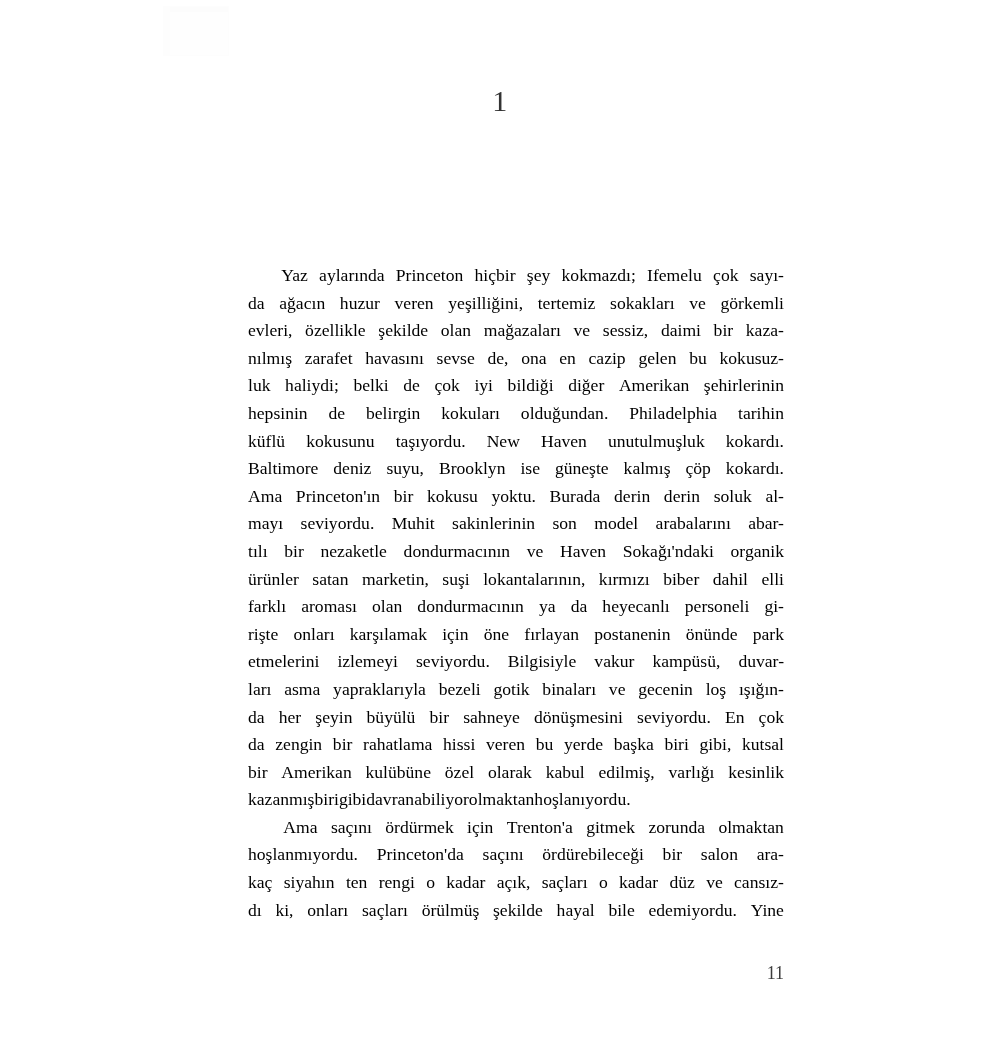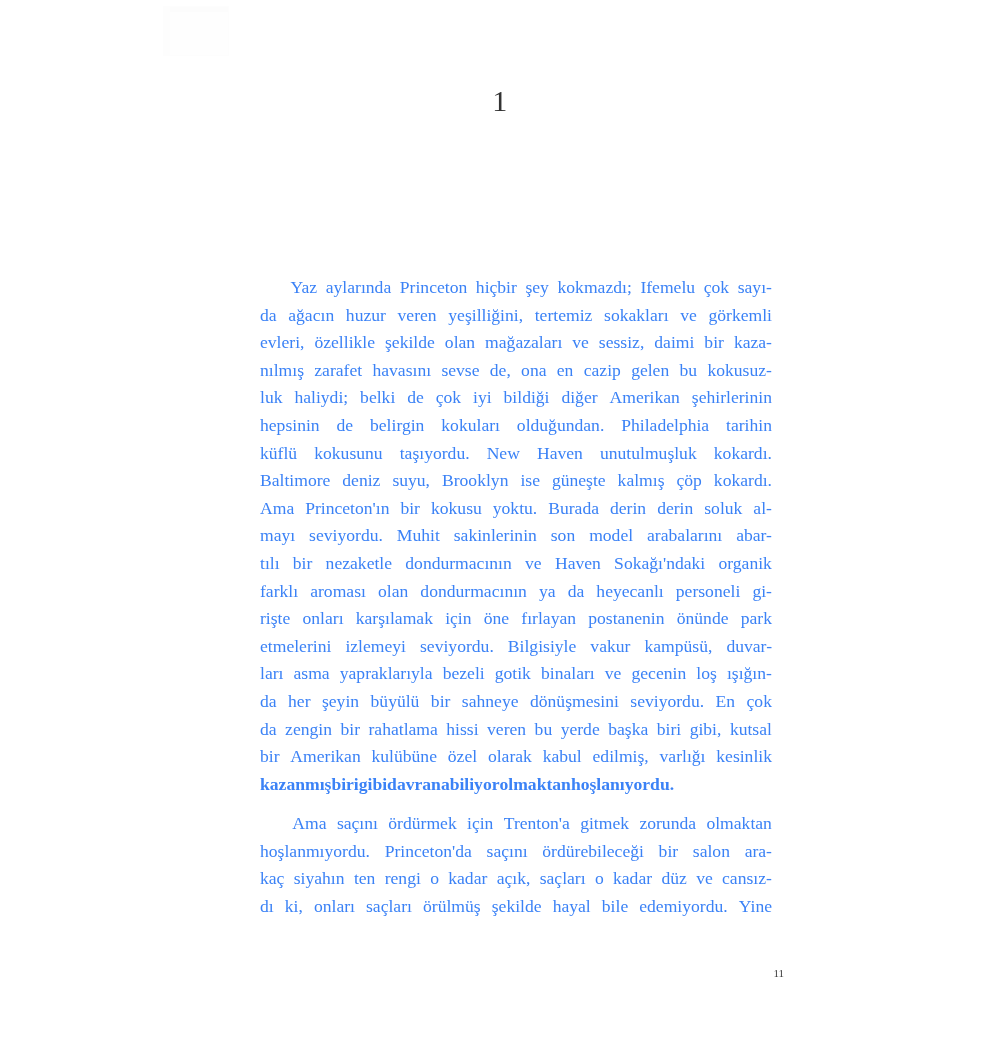--- a/index.html
+++ b/index.html
@@ -51,54 +51,53 @@
   }
 
   .text-block {
     position: absolute;
     left: 248px;
     top: 262px;
     width: 536px;
   }
 
   .para {
-    margin: 12px;
-    color: #3b82f6;
+    margin: 0;
+    color: #000000;
     font-size: 17.6px;
     line-height: 27.6px;
   }
 
   .justified-line {
     display: flex;
     justify-content: space-between;
     height: 27.6px;
     align-items: baseline;
     white-space: pre;
   }
   .justified-line.last {
     justify-content: flex-start;
-    font-weight: bold;
   }
   .justified-line.indented::before {
     content: "";
     display: inline-block;
     width: 22px;
     flex: 0 0 22px;
   }
   .justified-line > .w {
     white-space: pre;
   }
 
   .page-number {
     position: absolute;
     left: 248px;
     width: 536px;
     top: 963px;
     text-align: right;
-    font-size: 11px;
+    font-size: 18px;
     line-height: 20px;
     color: #3d3d3d;
   }
 </style>
 </head>
 <body>
 
 <div class="page">
 
   <div class="scan-artifact"></div>
@@ -111,20 +110,21 @@
         <div class="justified-line"><span class="w">da</span><span class="w">ağacın</span><span class="w">huzur</span><span class="w">veren</span><span class="w">yeşilliğini,</span><span class="w">tertemiz</span><span class="w">sokakları</span><span class="w">ve</span><span class="w">görkemli</span></div>
         <div class="justified-line"><span class="w">evleri,</span><span class="w">özellikle</span><span class="w">şekilde</span><span class="w">olan</span><span class="w">mağazaları</span><span class="w">ve</span><span class="w">sessiz,</span><span class="w">daimi</span><span class="w">bir</span><span class="w">kaza-</span></div>
         <div class="justified-line"><span class="w">nılmış</span><span class="w">zarafet</span><span class="w">havasını</span><span class="w">sevse</span><span class="w">de,</span><span class="w">ona</span><span class="w">en</span><span class="w">cazip</span><span class="w">gelen</span><span class="w">bu</span><span class="w">kokusuz-</span></div>
         <div class="justified-line"><span class="w">luk</span><span class="w">haliydi;</span><span class="w">belki</span><span class="w">de</span><span class="w">çok</span><span class="w">iyi</span><span class="w">bildiği</span><span class="w">diğer</span><span class="w">Amerikan</span><span class="w">şehirlerinin</span></div>
         <div class="justified-line"><span class="w">hepsinin</span><span class="w">de</span><span class="w">belirgin</span><span class="w">kokuları</span><span class="w">olduğundan.</span><span class="w">Philadelphia</span><span class="w">tarihin</span></div>
         <div class="justified-line"><span class="w">küflü</span><span class="w">kokusunu</span><span class="w">taşıyordu.</span><span class="w">New</span><span class="w">Haven</span><span class="w">unutulmuşluk</span><span class="w">kokardı.</span></div>
         <div class="justified-line"><span class="w">Baltimore</span><span class="w">deniz</span><span class="w">suyu,</span><span class="w">Brooklyn</span><span class="w">ise</span><span class="w">güneşte</span><span class="w">kalmış</span><span class="w">çöp</span><span class="w">kokardı.</span></div>
         <div class="justified-line"><span class="w">Ama</span><span class="w">Princeton'ın</span><span class="w">bir</span><span class="w">kokusu</span><span class="w">yoktu.</span><span class="w">Burada</span><span class="w">derin</span><span class="w">derin</span><span class="w">soluk</span><span class="w">al-</span></div>
         <div class="justified-line"><span class="w">mayı</span><span class="w">seviyordu.</span><span class="w">Muhit</span><span class="w">sakinlerinin</span><span class="w">son</span><span class="w">model</span><span class="w">arabalarını</span><span class="w">abar-</span></div>
         <div class="justified-line"><span class="w">tılı</span><span class="w">bir</span><span class="w">nezaketle</span><span class="w">dondurmacının</span><span class="w">ve</span><span class="w">Haven</span><span class="w">Sokağı'ndaki</span><span class="w">organik</span></div>
+        <div class="justified-line"><span class="w">ürünler</span><span class="w">satan</span><span class="w">marketin,</span><span class="w">suşi</span><span class="w">lokantalarının,</span><span class="w">kırmızı</span><span class="w">biber</span><span class="w">dahil</span><span class="w">elli</span></div>
         <div class="justified-line"><span class="w">farklı</span><span class="w">aroması</span><span class="w">olan</span><span class="w">dondurmacının</span><span class="w">ya</span><span class="w">da</span><span class="w">heyecanlı</span><span class="w">personeli</span><span class="w">gi-</span></div>
         <div class="justified-line"><span class="w">rişte</span><span class="w">onları</span><span class="w">karşılamak</span><span class="w">için</span><span class="w">öne</span><span class="w">fırlayan</span><span class="w">postanenin</span><span class="w">önünde</span><span class="w">park</span></div>
         <div class="justified-line"><span class="w">etmelerini</span><span class="w">izlemeyi</span><span class="w">seviyordu.</span><span class="w">Bilgisiyle</span><span class="w">vakur</span><span class="w">kampüsü,</span><span class="w">duvar-</span></div>
         <div class="justified-line"><span class="w">ları</span><span class="w">asma</span><span class="w">yapraklarıyla</span><span class="w">bezeli</span><span class="w">gotik</span><span class="w">binaları</span><span class="w">ve</span><span class="w">gecenin</span><span class="w">loş</span><span class="w">ışığın-</span></div>
         <div class="justified-line"><span class="w">da</span><span class="w">her</span><span class="w">şeyin</span><span class="w">büyülü</span><span class="w">bir</span><span class="w">sahneye</span><span class="w">dönüşmesini</span><span class="w">seviyordu.</span><span class="w">En</span><span class="w">çok</span></div>
         <div class="justified-line"><span class="w">da</span><span class="w">zengin</span><span class="w">bir</span><span class="w">rahatlama</span><span class="w">hissi</span><span class="w">veren</span><span class="w">bu</span><span class="w">yerde</span><span class="w">başka</span><span class="w">biri</span><span class="w">gibi,</span><span class="w">kutsal</span></div>
         <div class="justified-line"><span class="w">bir</span><span class="w">Amerikan</span><span class="w">kulübüne</span><span class="w">özel</span><span class="w">olarak</span><span class="w">kabul</span><span class="w">edilmiş,</span><span class="w">varlığı</span><span class="w">kesinlik</span></div>
         <div class="justified-line last"><span class="w">kazanmış</span><span class="w">biri</span><span class="w">gibi</span><span class="w">davranabiliyor</span><span class="w">olmaktan</span><span class="w">hoşlanıyordu.</span></div>
       </div>
       <div class="para">

